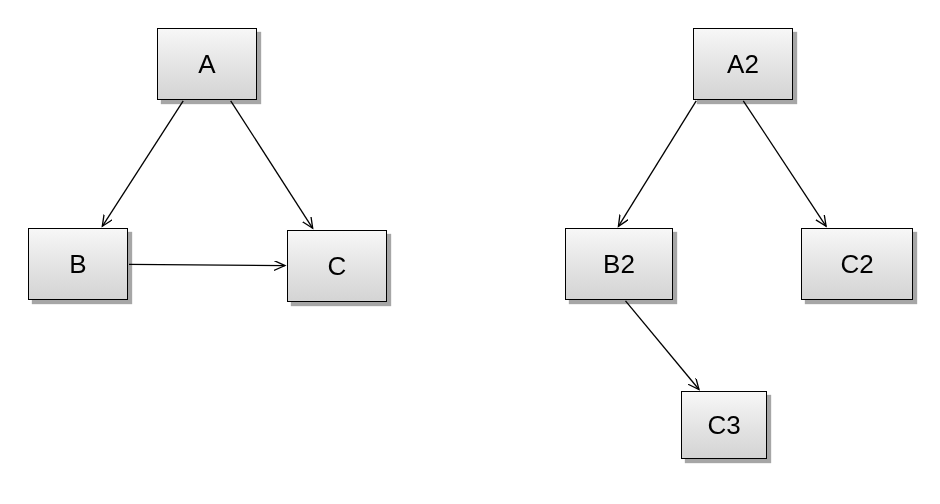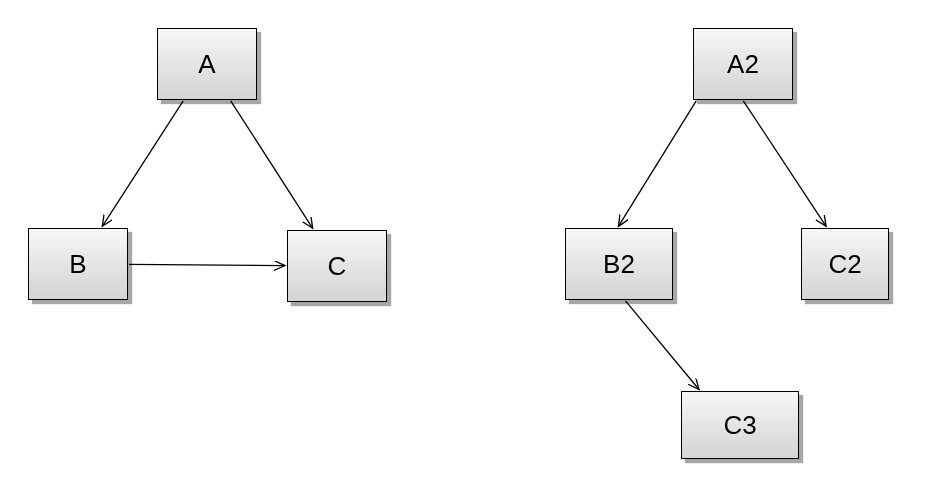--- a/index.html
+++ b/index.html
@@ -72,19 +72,19 @@
     </div>
     <div class="node" style="left: 287px; top: 230px; width: 100px; height: 72px;">
       <span>C</span>
     </div>
     <div class="node" style="left: 669px; top: 28px; width: 100px; height: 72px; margin-left: 24px;">
       <span>A2</span>
     </div>
     <div class="node" style="left: 545px; top: 228px; width: 108px; height: 72px; margin-left: 20px;">
       <span>B2</span>
     </div>
-    <div class="node" style="left: 801px; top: 228px; width: 88px; height: 72px;">
+    <div class="node" style="left: 801px; top: 228px; width: 112px; height: 72px;">
       <span>C2</span>
     </div>
-    <div class="node" style="left: 681px; top: 391px; width: 118px; height: 68px;">
+    <div class="node" style="left: 681px; top: 391px; width: 86px; height: 68px;">
       <span>C3</span>
     </div>
   </div>
 
 </body></html>

